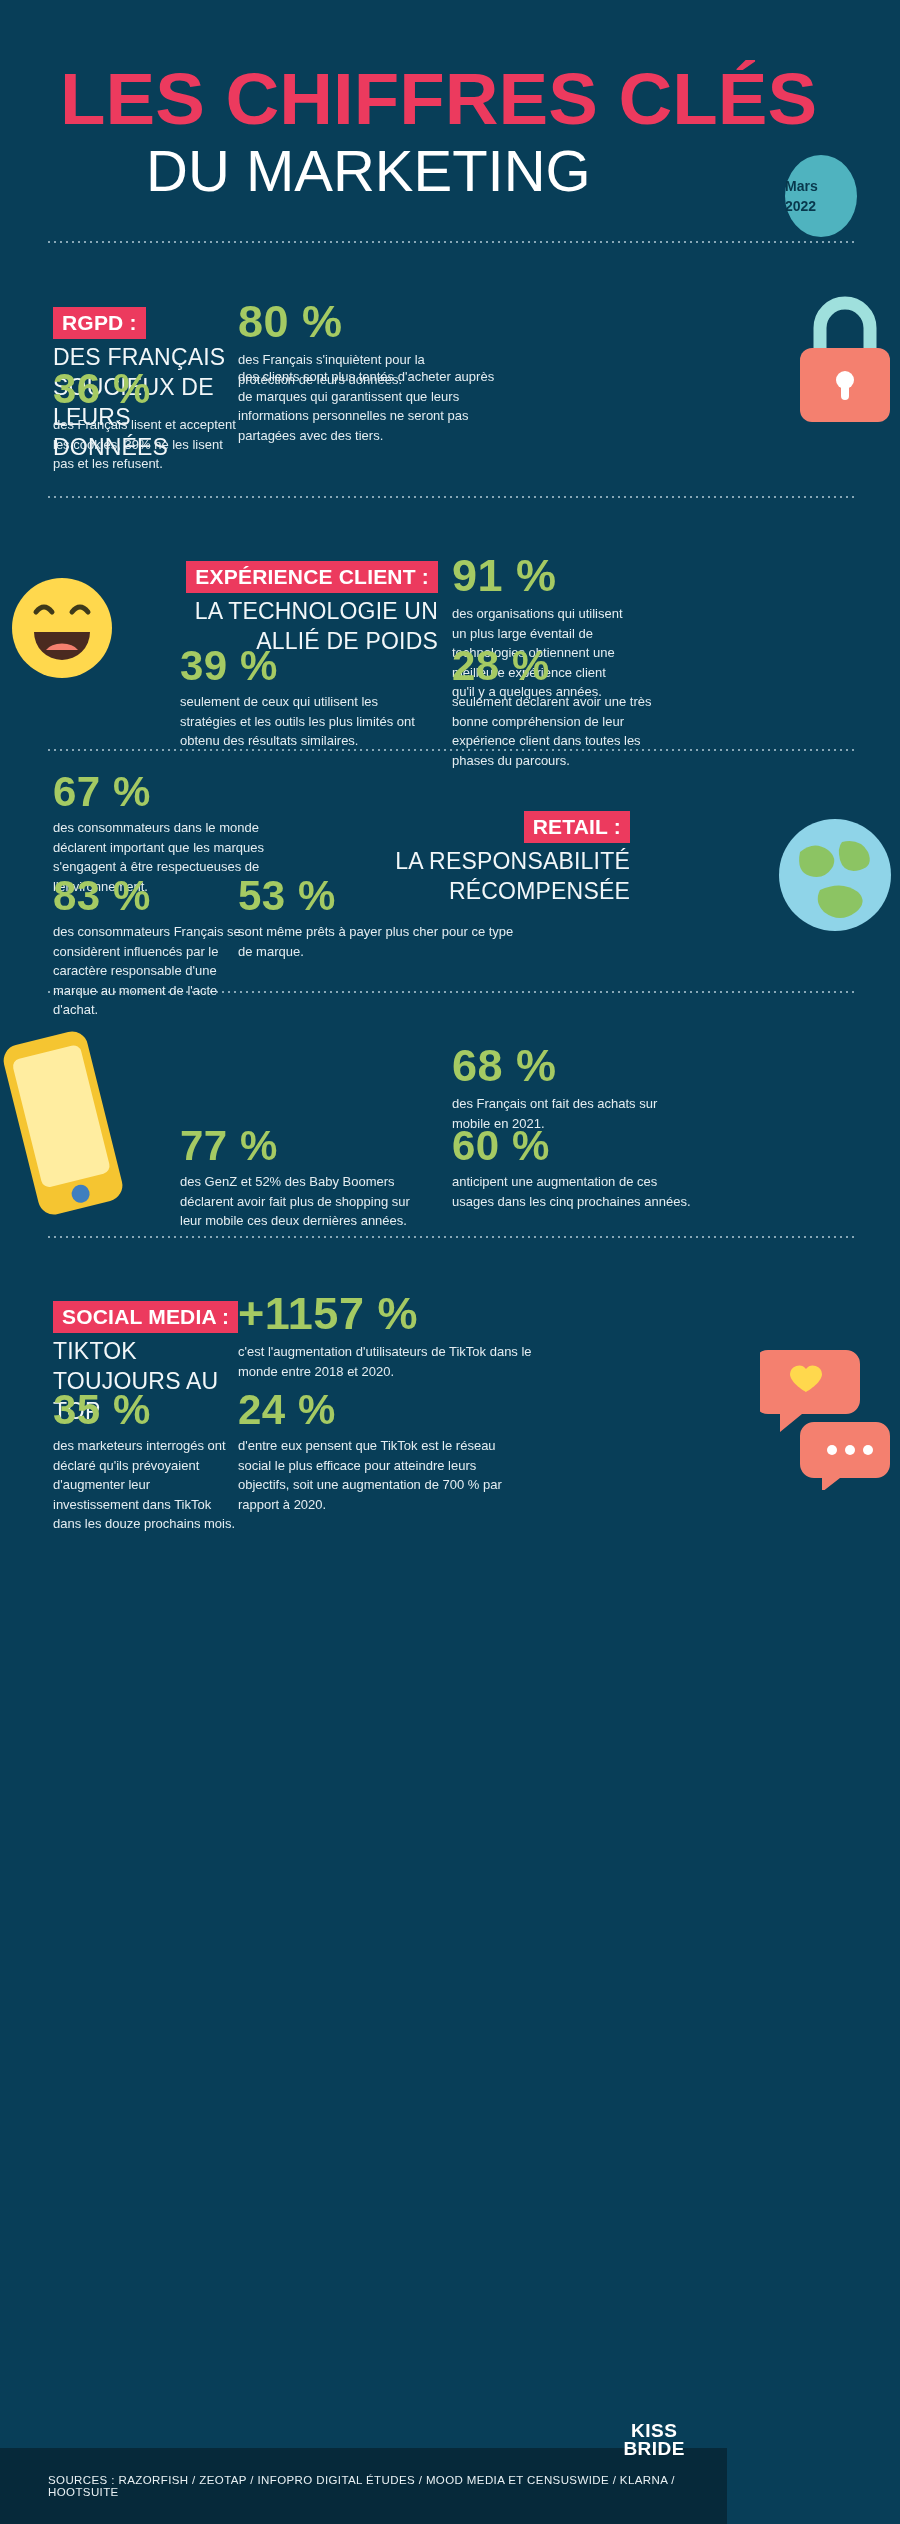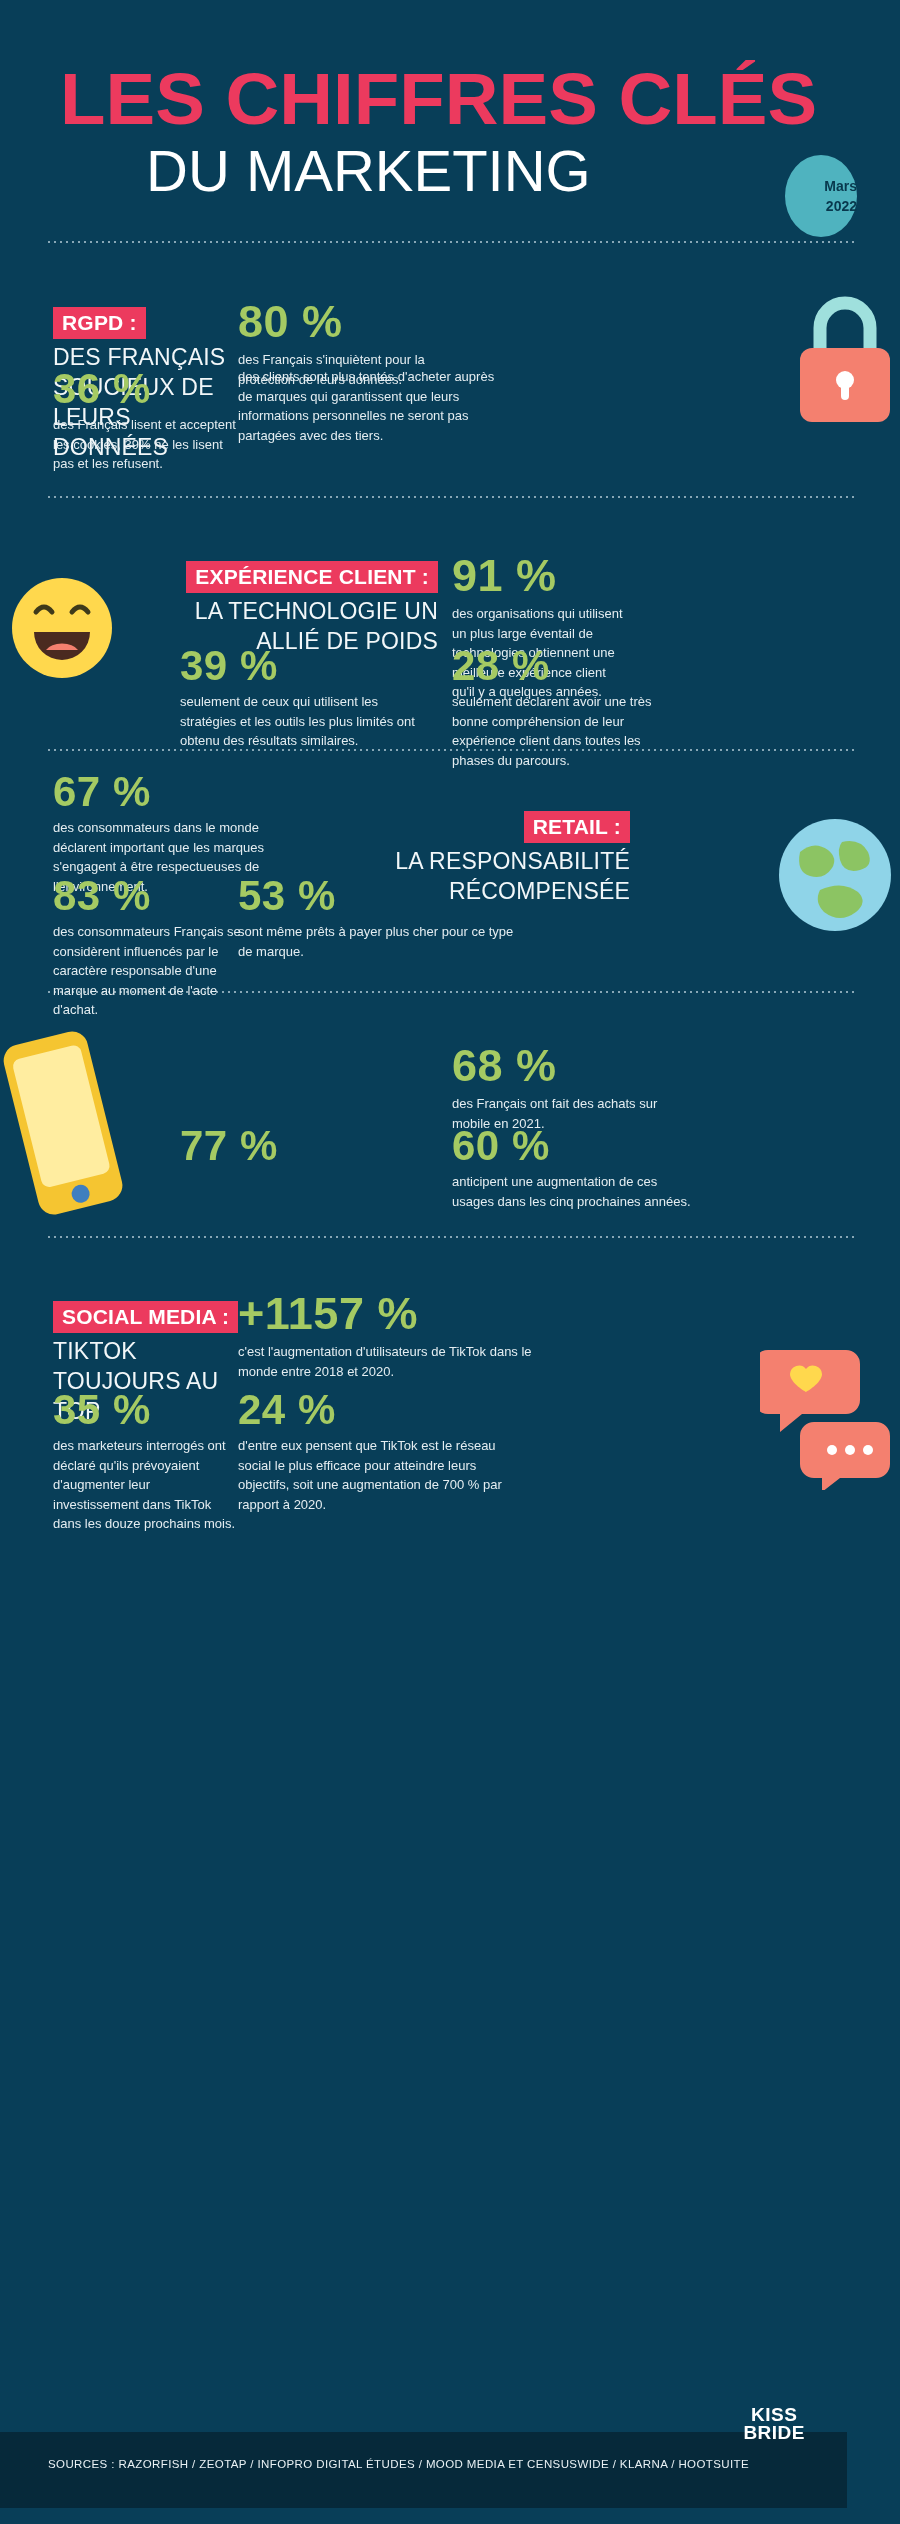--- a/index.html
+++ b/index.html
@@ -25,21 +25,21 @@
     position:absolute; top:140px; left:146px; width:700px;
     font-size:58px; line-height:62px; font-weight:300;
     color:#ffffff; letter-spacing:0px;
     font-family:"Liberation Sans", sans-serif;
   }
   .date-badge {
     position:absolute; left:785px; top:155px;
     width:72px; height:82px; border-radius:50%;
     background:#4fb3bf; color:#08384d;
     display:flex; flex-direction:column;
-    align-items:flex-end; justify-content:center;
+    align-items:flex-start; justify-content:center;
     font-size:14px; font-weight:bold; line-height:20px;
   }
 
   
   .divider {
     position:absolute; left:46px; width:808px; height:2px;
     background-image:radial-gradient(circle, #9fb9c6 0.8px, transparent 1px);
     background-size:6px 2px; background-repeat:repeat-x;
     opacity:.85;
   }
@@ -64,21 +64,21 @@
     letter-spacing:.5px;
   }
   .stat .desc {
     color:#e4edf1; font-size:13px; line-height:19.5px;
     font-weight:400; margin-top:2px;
   }
   .stat.big .num { font-size:45px; line-height:52px;margin-top:28px; }
 
   
   .footer {
-    position:absolute; left:0; bottom:16px; width:847px; height:76px;
+    position:absolute; left:0; bottom:0; width:727px; height:76px;
     background:#06293a;
   }
   .sources {
     position:absolute; left:48px; top:26px;
     font-size:11.5px; letter-spacing:.4px; color:#e9f1f4; font-weight:500;
   }
   .logo {
     position:absolute; right:42px; top:-26px;
     color:#ffffff; font-weight:bold; font-size:19px; line-height:18px;
     text-align:center; letter-spacing:.5px;
@@ -197,20 +197,21 @@
   </svg>
 
 
   <div class="stat big" style="left:452px; top:1012px; width:220px;">
     <div class="num">68 %</div>
     <div class="desc">des Français ont fait des achats sur mobile en 2021.</div>
   </div>
 
   <div class="stat" style="left:180px; top:1122px; width:240px;">
     <div class="num">77 %</div>
+    <div class="desc">des GenZ et 52% des Baby Boomers déclarent avoir fait plus de shopping sur leur mobile ces deux dernières années.</div>
   </div>
 
   <div class="stat" style="left:452px; top:1122px; width:240px;">
     <div class="num">60 %</div>
     <div class="desc">anticipent une augmentation de ces usages dans les cinq prochaines années.</div>
   </div>
 
   <svg class="art" style="left:760px; top:1330px;" width="140" height="160" viewBox="0 0 140 160">
     <path d="M8 20 h78 a14 14 0 0 1 14 14 v36 a14 14 0 0 1 -14 14 h-44 l-22 18 v-18 h-12 a14 14 0 0 1 -14 -14 v-36 a14 14 0 0 1 14 -14 Z" fill="#f4806f"></path>
     <path d="M30 44 a9 9 0 0 1 16 -5 a9 9 0 0 1 16 5 c0 9 -16 18 -16 18 s-16 -9 -16 -18 Z" fill="#ffd84d"></path>

